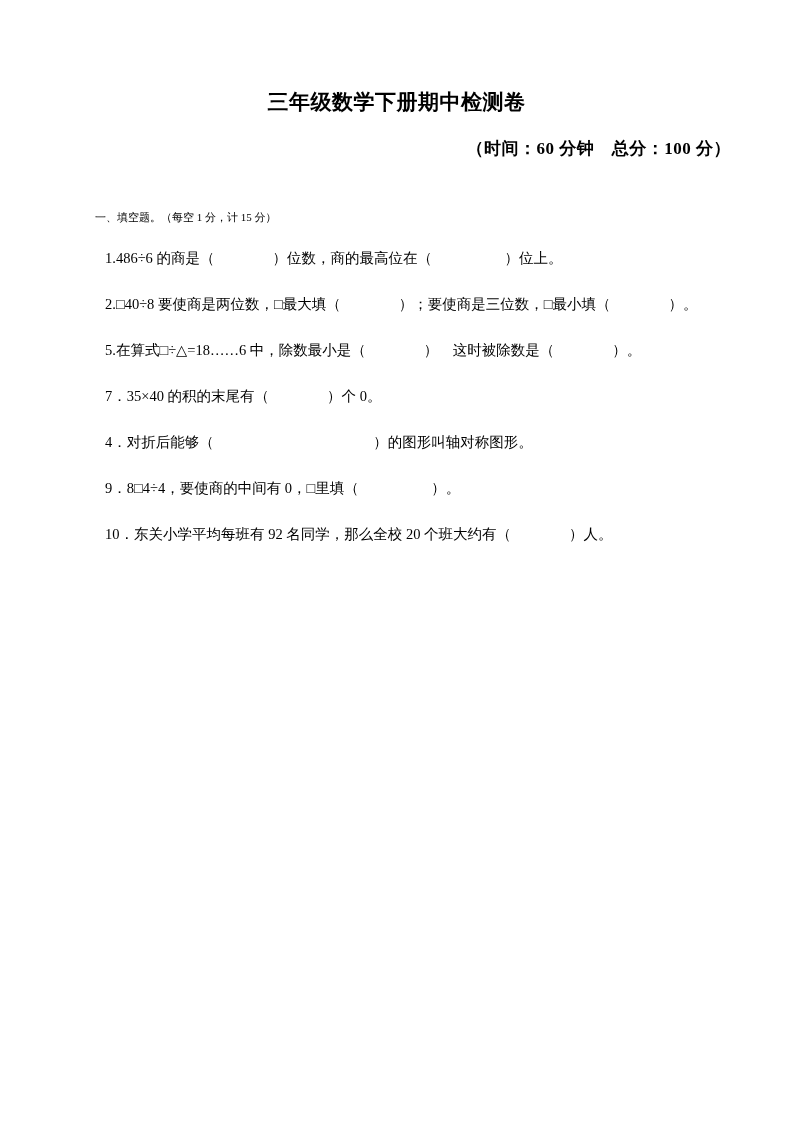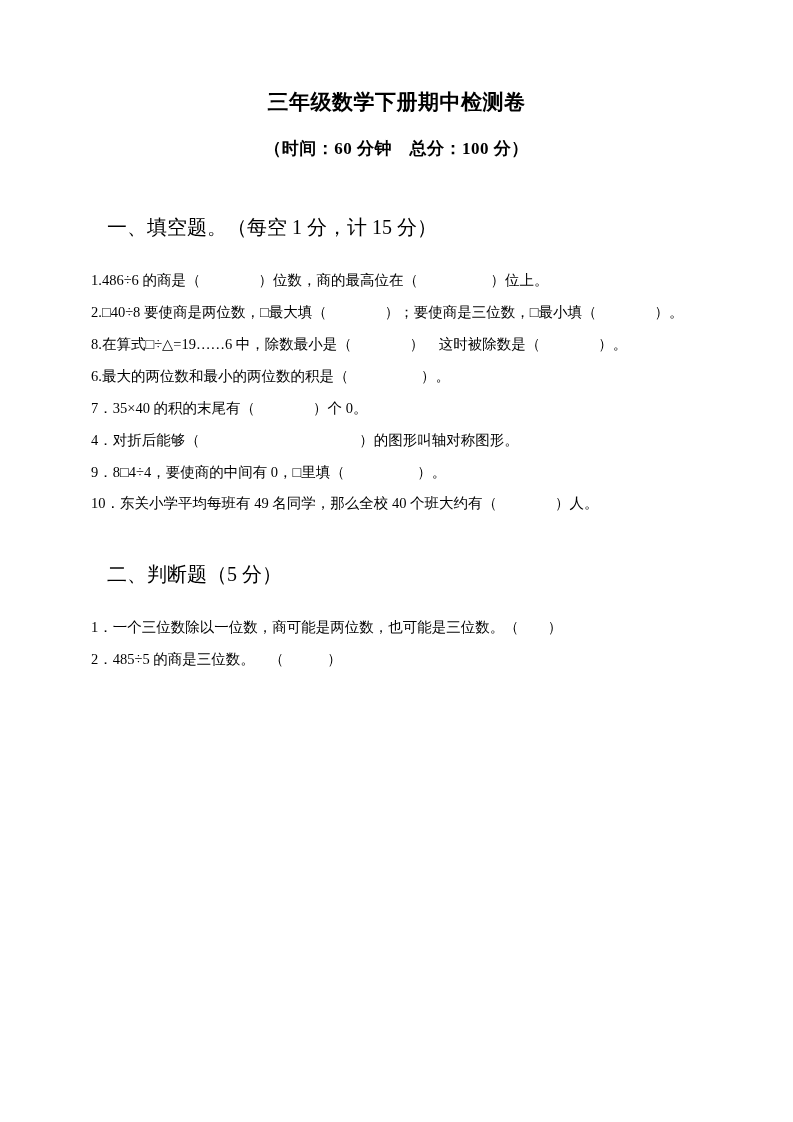--- a/index.html
+++ b/index.html
@@ -24,63 +24,57 @@
   }
   .doc-title {
     text-align: center;
     font-size: 21px;
     font-weight: bold;
     letter-spacing: 0.5px;
     margin: 0 0 20px 0;
     line-height: 1.4;
   }
   .doc-subtitle {
-    text-align: center;
+    text-align: right;
     font-size: 17px;
     font-weight: bold;
     margin: 0 0 44px 0;
     line-height: 1.4;
     letter-spacing: 0.5px;
   }
   .section-heading {
-    font-size: 20px;
+    font-size: 11px;
     line-height: 2.2;
     text-indent: 29px;
-    margin: 16px;
+    margin: 4px;
   }
   .q {
     font-size: 14.5px;
     line-height: 2.2;
     text-indent: 29px;
-    margin: 0;
+    margin: 14px;
     text-align: justify;
   }
   .gap-m { height: 16px; }
 </style>
 </head>
 <body>
 
 <div class="page">
 
   <h1 class="doc-title">三年级数学下册期中检测卷</h1>
   <div class="doc-subtitle">（时间：60 分钟　总分：100 分）</div>
 
   <div class="section">
     <p class="section-heading">一、填空题。（每空 1 分，计 15 分）</p>
     <p class="q">1.486÷6 的商是（　　　　）位数，商的最高位在（　　　　　）位上。</p>
     <p class="q">2.□40÷8 要使商是两位数，□最大填（　　　　）；要使商是三位数，□最小填（　　　　）。</p>
-    <p class="q">8.在算式□÷△=19……6 中，除数最小是（　　　　）　这时被除数是（　　　　）。</p>
-    <p class="q">6.最大的两位数和最小的两位数的积是（　　　　　）。</p>
+    <p class="q">5.在算式□÷△=18……6 中，除数最小是（　　　　）　这时被除数是（　　　　）。</p>
     <p class="q">7．35×40 的积的末尾有（　　　　）个 0。</p>
     <p class="q">4．对折后能够（　　　　　　　　　　　）的图形叫轴对称图形。</p>
     <p class="q">9．8□4÷4，要使商的中间有 0，□里填（　　　　　）。</p>
-    <p class="q">10．东关小学平均每班有 49 名同学，那么全校 40 个班大约有（　　　　）人。</p>
+    <p class="q">10．东关小学平均每班有 92 名同学，那么全校 20 个班大约有（　　　　）人。</p>
   </div>
 
   <div class="gap-m"></div>
 
-  <div class="section">
-    <p class="section-heading">二、判断题（5 分）</p>
-    <p class="q">1．一个三位数除以一位数，商可能是两位数，也可能是三位数。（　　）</p>
-    <p class="q">2．485÷5 的商是三位数。　（　　　）</p>
-  </div>
 
 </div>
 
 </body></html>

